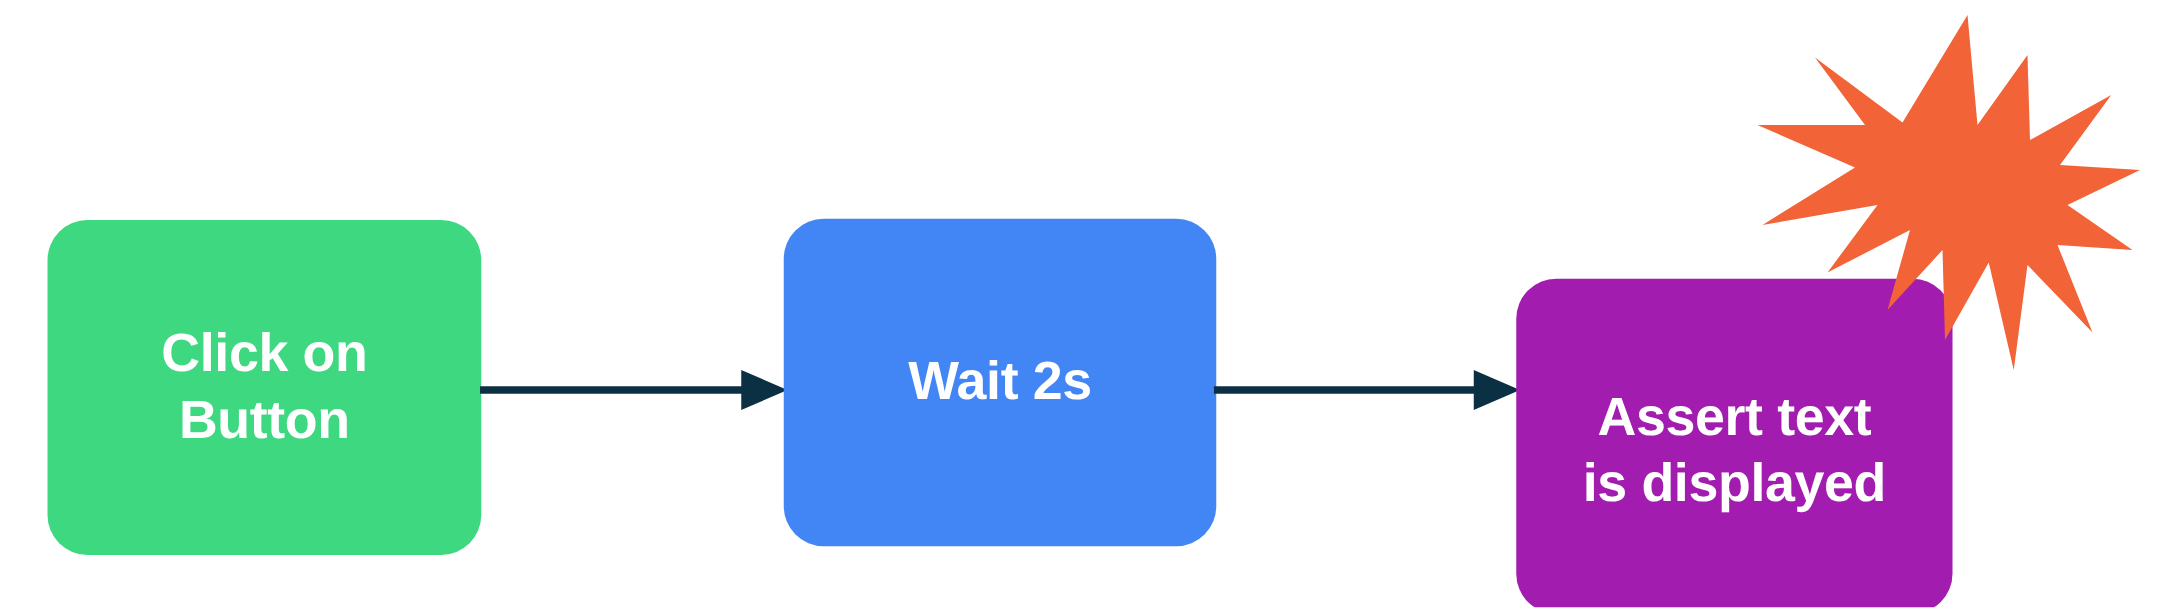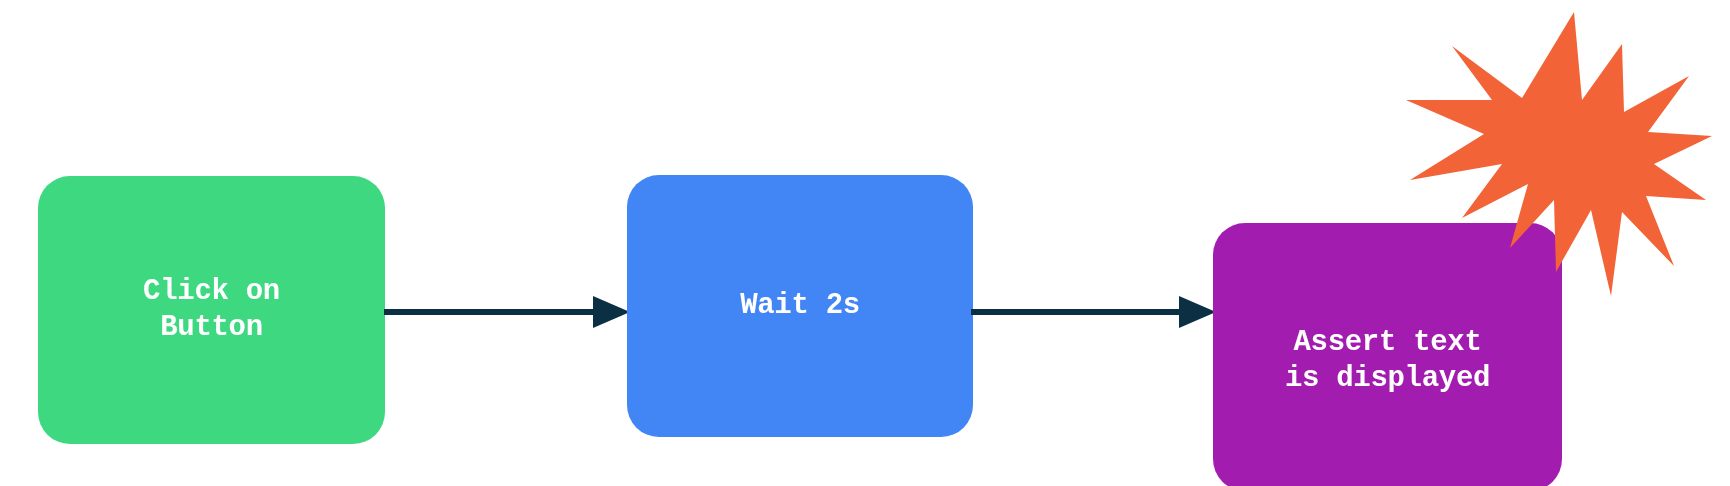--- a/index.html
+++ b/index.html
@@ -21,23 +21,23 @@
   .node {
     position: absolute;
     display: flex;
     align-items: center;
     justify-content: center;
     text-align: center;
     box-sizing: border-box;
   }
   .node-label {
     color: #ffffff;
-    font-family: Liberation Mono, monospace;
+    font-family: Liberation Sans, sans-serif;
     font-weight: bold;
-    font-size: 29px;
+    font-size: 43px;
     line-height: 1.24;
     letter-spacing: -0.3px;
     white-space: pre-line;
     padding: 0 10px;
   }
   
   #node-click {
     left: 38px;
     top: 176px;
     width: 347px;

